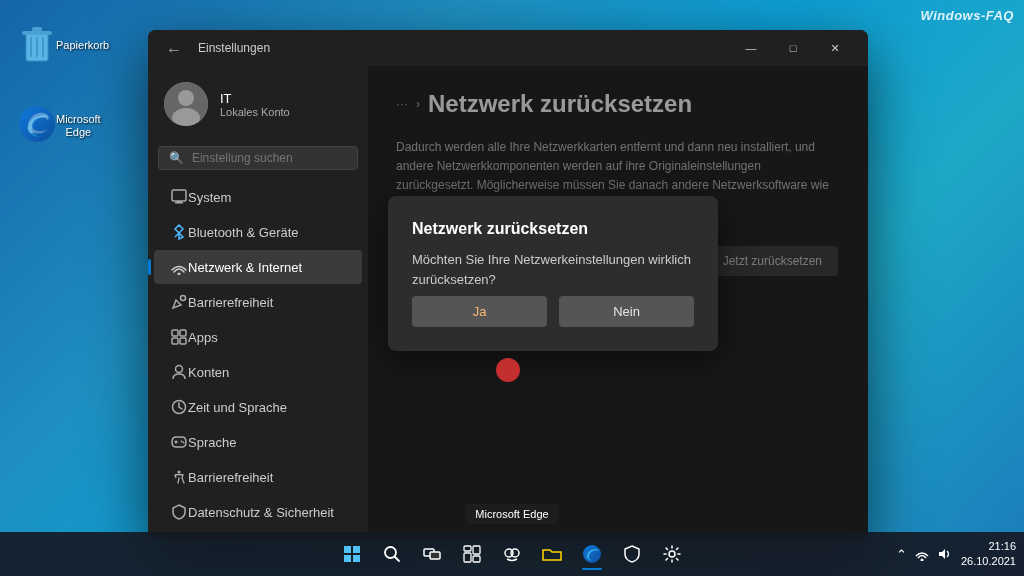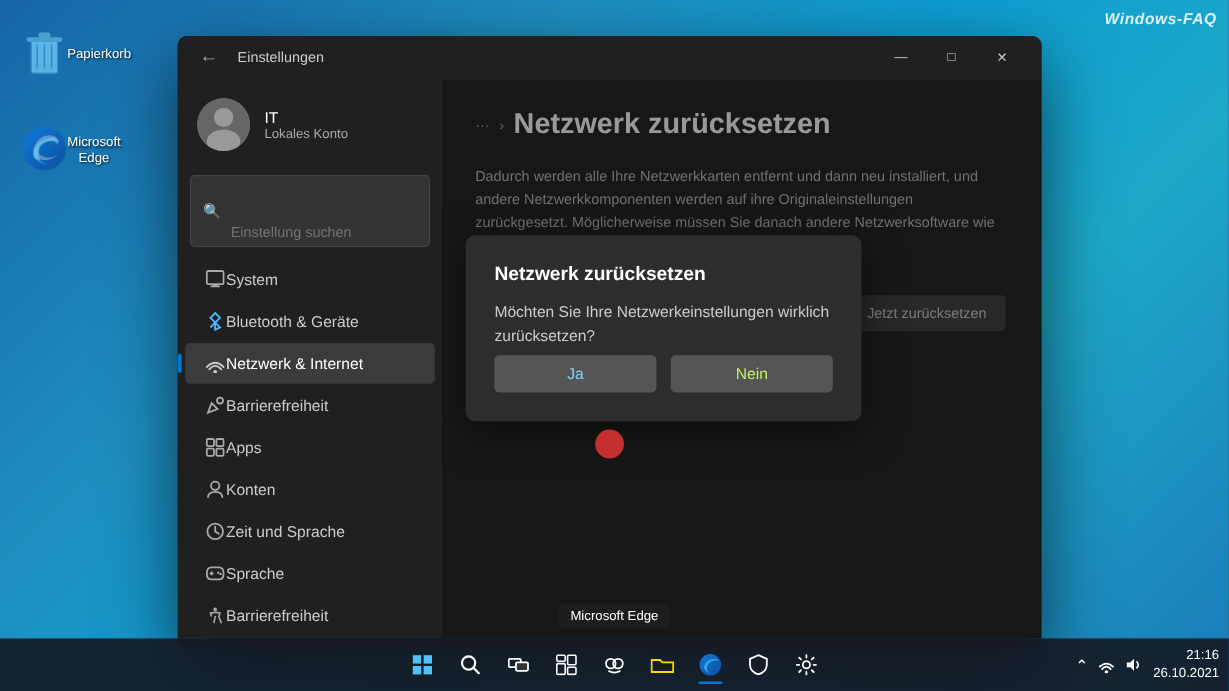--- a/index.html
+++ b/index.html
@@ -233,21 +233,20 @@
       gap: 8px;
       border: 1px solid #444;
     }
     .search-box input {
       background: transparent;
       border: none;
       outline: none;
       color: #ccc;
       font-size: 12px;
       flex: 1;
-      margin-top: 36px;
     }
     .search-icon { color: #aaa; font-size: 12px; }
 
     
     .sidebar-item {
       display: flex;
       align-items: center;
       padding: 8px 16px;
       gap: 0;
       cursor: pointer;
@@ -352,26 +351,26 @@
       flex: 1;
       padding: 8px 16px;
       border-radius: 4px;
       border: none;
       cursor: pointer;
       font-size: 13px;
       font-weight: 500;
     }
     .dialog-btn-ja {
       background: #555;
-      color: #7dd3fc;
+      color: #fdba74;
       position: relative;
     }
     .dialog-btn-nein {
       background: #555;
-      color: #bef264;
+      color: #e5e5e5;
     }
 
     
     .reset-btn-main {
       position: absolute;
       top: 180px;
       right: 30px;
       background: #444;
       color: #ccc;
       border: none;

